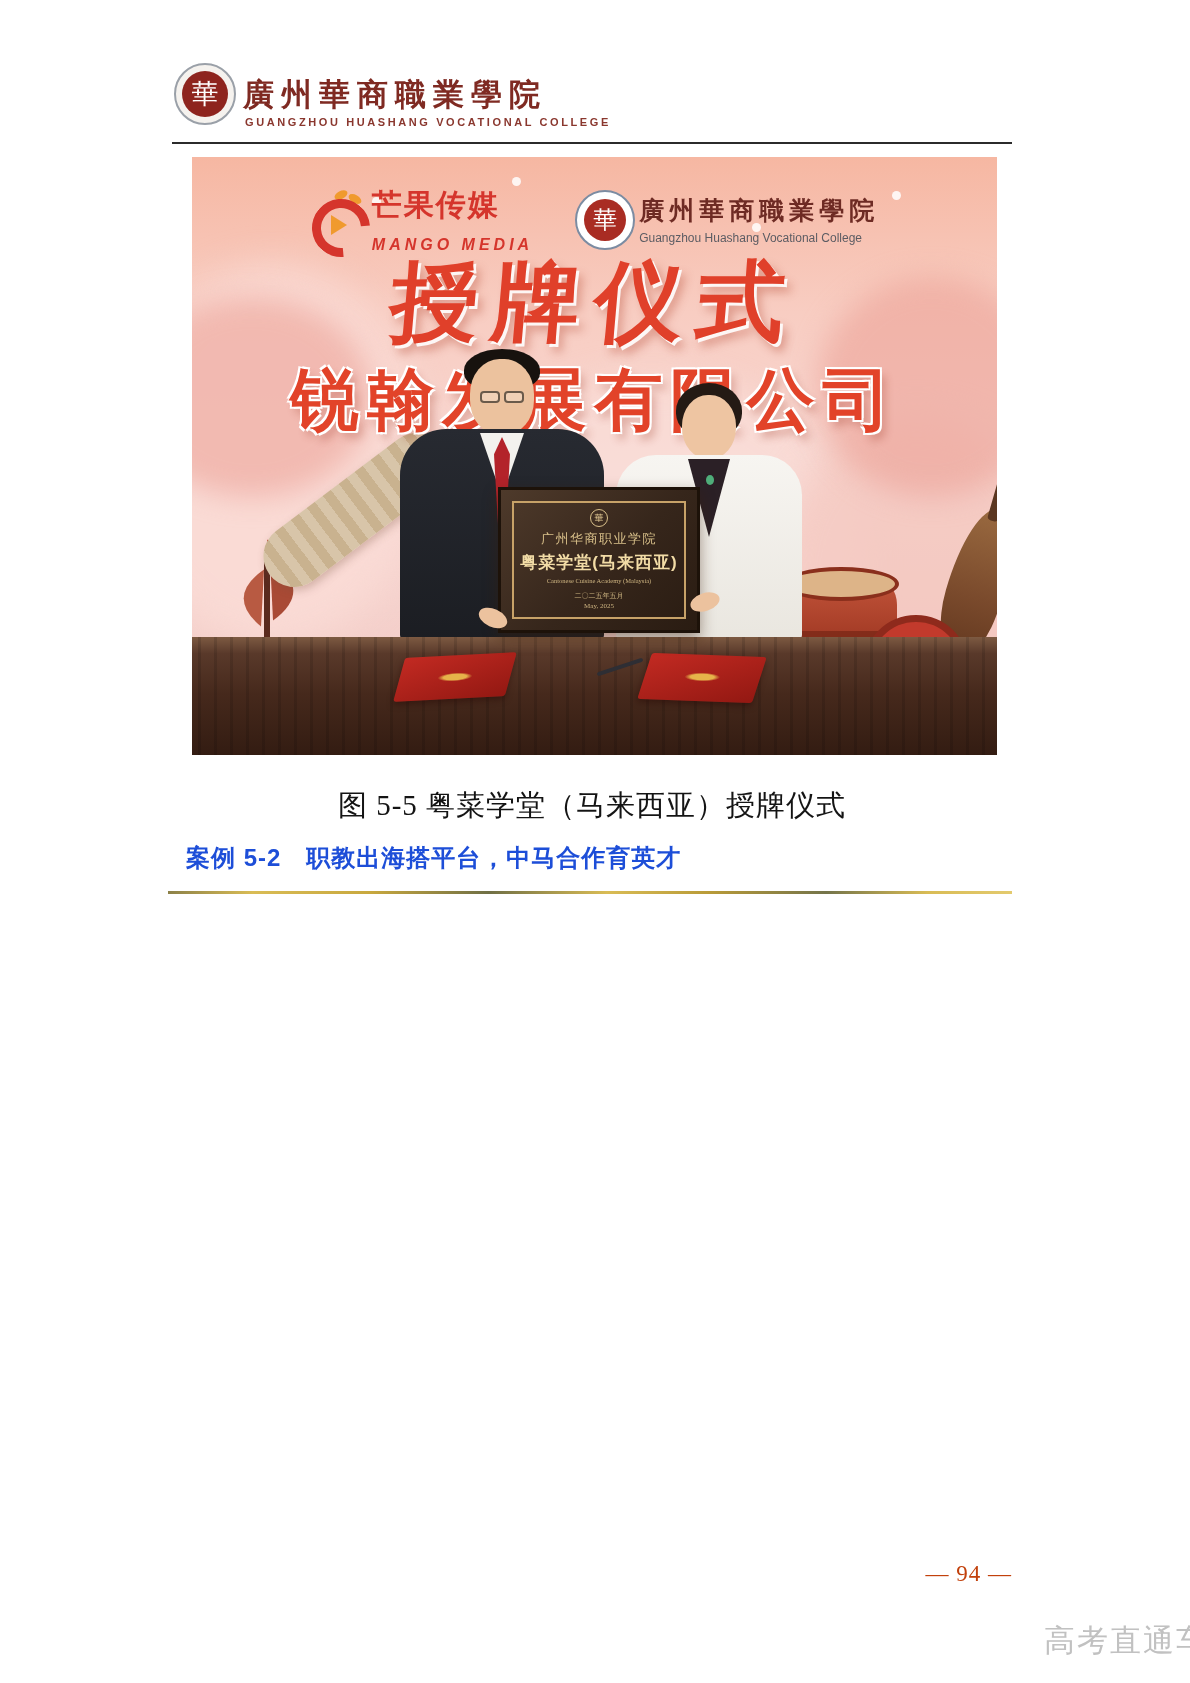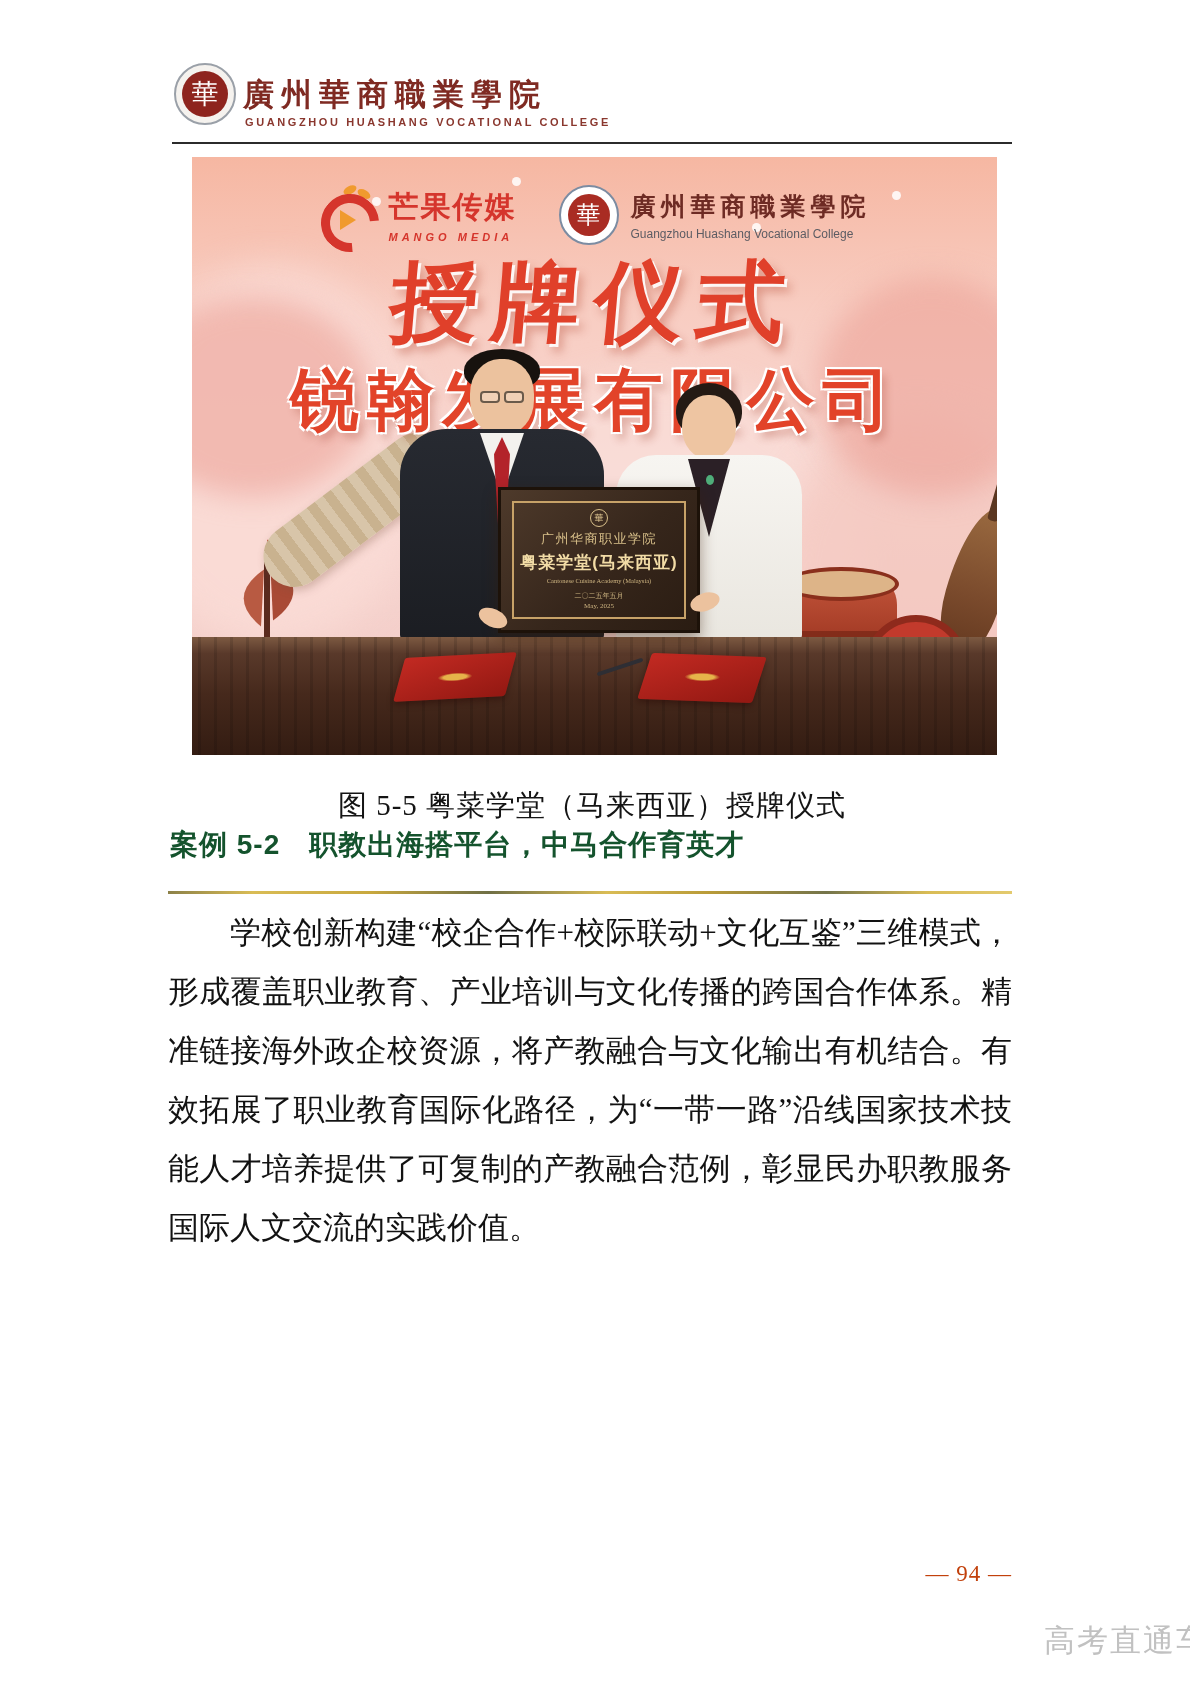--- a/index.html
+++ b/index.html
@@ -34,35 +34,35 @@
   .blob{position:absolute;border-radius:50%;filter:blur(18px);}
   .blob1{left:-70px;top:110px;width:300px;height:380px;background:rgba(250,220,214,.85);}
   .blob2{left:250px;top:220px;width:420px;height:380px;background:rgba(250,224,219,.6);}
   .blob3{right:-60px;top:260px;width:280px;height:320px;background:rgba(244,198,190,.7);}
   .mtn{position:absolute;border-radius:50%;filter:blur(14px);background:rgba(235,158,148,.55);}
   .mtn-l{left:-60px;top:140px;width:240px;height:200px;}
   .mtn-r{right:-50px;top:120px;width:230px;height:220px;}
   .spark{position:absolute;width:9px;height:9px;border-radius:50%;background:rgba(255,255,255,.85);}
 
   .logo-row{position:absolute;top:28px;left:0;width:100%;display:flex;justify-content:center;gap:42px;z-index:2;}
-  .mango-group,.college-group{display:flex;align-items:center;gap:12px;}
+  .mango-group,.college-group{display:flex;align-items:center;gap:4px;}
   .mango-icon{position:relative;width:58px;height:58px;}
   .mango-ring{
     position:absolute;left:2px;top:8px;width:40px;height:40px;border-radius:50%;
     border:9px solid #d5352c;border-right-color:transparent;transform:rotate(40deg);
   }
   .mango-play{
     position:absolute;left:21px;top:24px;width:0;height:0;
     border-left:16px solid #f09a2e;border-top:10px solid transparent;border-bottom:10px solid transparent;
   }
   .mango-leaf{position:absolute;width:14px;height:8px;border-radius:60% 60% 60% 60%;background:#f09a2e;}
   .leaf1{left:24px;top:0;transform:rotate(-28deg);}
   .leaf2{left:38px;top:4px;transform:rotate(30deg);}
   .mango-cn{font-size:30px;font-weight:700;color:#d5352c;letter-spacing:2px;font-family:"Liberation Sans",sans-serif;}
-  .mango-en{font-size:11px;color:#d5352c;letter-spacing:4px;margin-top:3px;font-family:"Liberation Sans",sans-serif;font-weight:700;font-style:italic;}
+  .mango-en{font-size:16px;color:#d5352c;letter-spacing:4px;margin-top:10px;font-family:"Liberation Sans",sans-serif;font-weight:700;font-style:italic;}
   .pcol-emblem{width:56px;height:56px;border-radius:50%;border:2px solid #7c8ca2;background:#fff;display:flex;align-items:center;justify-content:center;}
   .pcol-emblem-inner{width:42px;height:42px;border-radius:50%;background:#a92c23;color:#fff;display:flex;align-items:center;justify-content:center;font-size:24px;}
   .pcol-cn{font-size:25px;color:#6e2b24;letter-spacing:5px;font-family:"Liberation Serif",serif;font-weight:600;white-space:nowrap;}
   .pcol-en{font-size:12px;color:#5c5c63;margin-top:4px;font-family:"Liberation Sans",sans-serif;white-space:nowrap;}
 
   .banner-title{
     position:absolute;top:86px;left:0;width:100%;text-align:center;z-index:2;
     font-size:88px;font-weight:700;color:#e0402a;letter-spacing:14px;
     font-family:"Liberation Serif",serif;transform:skewX(-5deg);
     text-shadow:3px 3px 0 rgba(255,255,255,.9),7px 8px 10px rgba(170,50,25,.35);
@@ -156,22 +156,22 @@
   .folder-r{left:452px;bottom:54px;width:116px;height:46px;transform:skewX(-16deg) rotate(2deg);}
   .folder::after{content:"";position:absolute;left:32%;top:38%;width:36%;height:10px;background:radial-gradient(ellipse,#e6b34a 0 40%,transparent 60%);}
   .pen{position:absolute;left:404px;bottom:86px;width:48px;height:4px;background:#2e2e34;transform:rotate(-18deg);border-radius:2px;z-index:5;}
 
   
   .fig-caption{
     position:absolute;left:170px;top:786px;width:844px;text-align:center;
     font-size:29px;color:#141414;font-family:"Liberation Serif",serif;letter-spacing:1px;
   }
   .case-heading{
-    position:absolute;left:170px;top:826px;margin:0;
-    font-size:28px;font-weight:700;color:#14532d;font-family:"Liberation Sans",sans-serif;
+    position:absolute;left:170px;top:826px;margin:16px;
+    font-size:24px;font-weight:700;color:#1d4ed8;font-family:"Liberation Sans",sans-serif;
     letter-spacing:1px;white-space:nowrap;
   }
   .gold-divider{
     position:absolute;left:168px;top:891px;width:844px;height:3px;
     background:linear-gradient(90deg,#8c8148 0%,#d9bc55 10%,#c8a83e 24%,#6f6f45 38%,#d9bc55 52%,#b99b38 64%,#74744a 78%,#d9bc55 90%,#e3ca6e 100%);
   }
   .body-text{position:absolute;left:168px;top:903px;width:844px;}
   .body-text p{
     margin:0;font-size:31px;line-height:59px;color:#121212;
     text-indent:2em;text-align:justify;font-family:"Liberation Serif",serif;
@@ -284,17 +284,16 @@
   <div class="folder folder-l"></div>
   <div class="folder folder-r"></div>
   <div class="pen"></div>
 </figure>
 
 <div class="fig-caption">图 5-5 粤菜学堂（马来西亚）授牌仪式</div>
 <h2 class="case-heading">案例 5-2　职教出海搭平台，中马合作育英才</h2>
 <div class="gold-divider"></div>
 
 <div class="body-text">
-  <p>学校创新构建“校企合作+校际联动+文化互鉴”三维模式，形成覆盖职业教育、产业培训与文化传播的跨国合作体系。精准链接海外政企校资源，将产教融合与文化输出有机结合。有效拓展了职业教育国际化路径，为“一带一路”沿线国家技术技能人才培养提供了可复制的产教融合范例，彰显民办职教服务国际人文交流的实践价值。</p>
 </div>
 
 <div class="page-number">— 94 —</div>
 <div class="watermark">高考直通车</div>
 
 </body></html>

